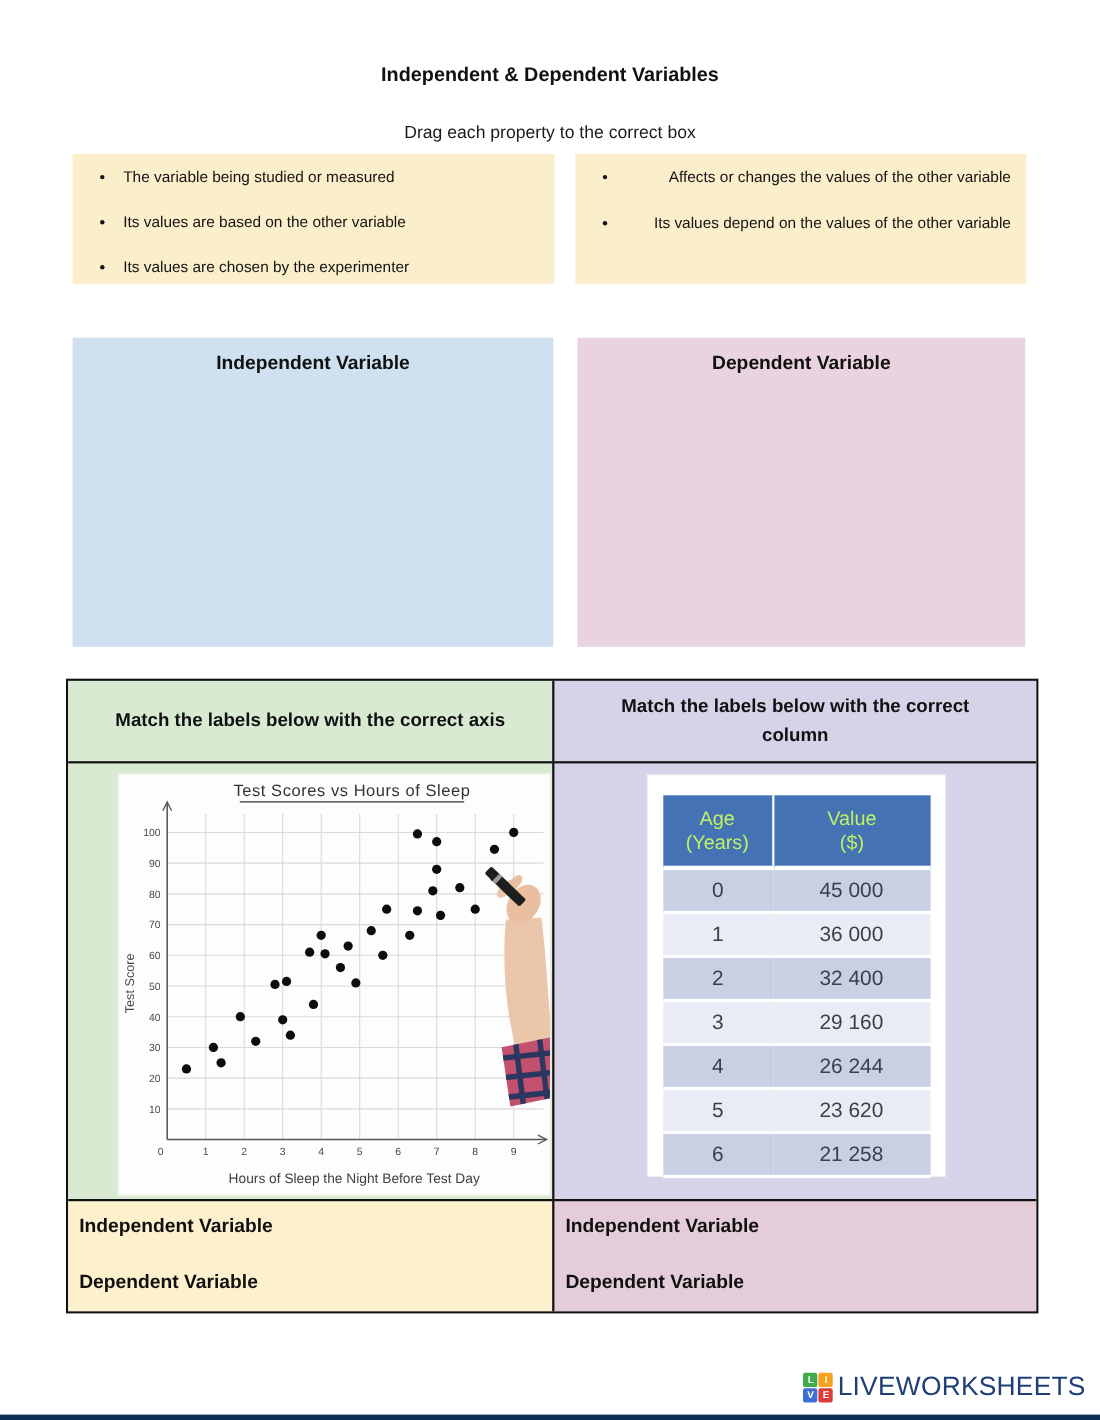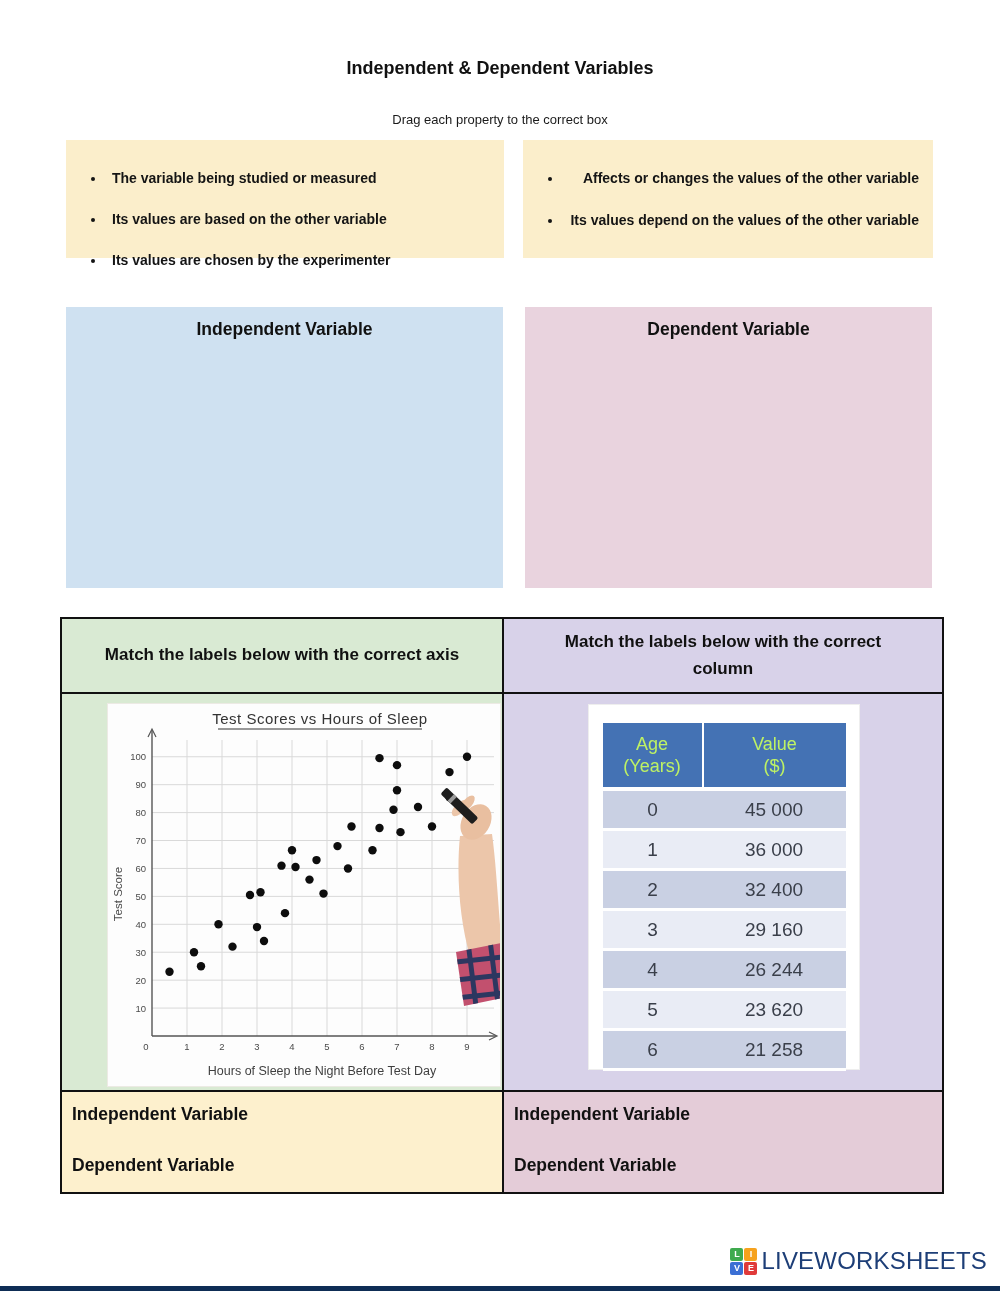--- a/index.html
+++ b/index.html
@@ -2,27 +2,27 @@
 <html><head>
 <meta charset="utf-8">
 <style>
   html,body{margin:0;padding:0;background:#ffffff;}
   .page{position:relative;width:1000px;height:1291px;background:#fff;
         font-family:"Liberation Sans",sans-serif;color:#111;overflow:hidden;}
 
   .page-title{position:absolute;top:58px;left:0;width:100%;text-align:center;
               font-size:18px;font-weight:bold;color:#111;}
   .page-subtitle{position:absolute;top:112px;left:0;width:100%;text-align:center;
-                 font-size:13px;color:#1a1a1a;}
+                 font-size:16px;color:#1a1a1a;}
 
   
   .prop-box{position:absolute;top:140px;height:118px;box-sizing:border-box;}
   .prop-box.left{left:66px;width:438px;}
   .prop-box.right{left:523px;width:410px;text-align:right;}
-  .prop-box ul{list-style:disc;margin:0;padding:28px 14px 0 40px;font-weight:bold;}
+  .prop-box ul{list-style:disc;margin:0;padding:10px 14px 0 40px;}
   .prop-box li{font-size:14px;line-height:20px;color:#141414;padding-left:6px;}
   .prop-box.left li{margin-bottom:21px;}
   .prop-box.right li{margin-bottom:22px;}
 
   
   .drop-box{position:absolute;top:307px;height:281px;box-sizing:border-box;
             text-align:center;padding-top:12px;}
   .drop-box.blue{left:66px;width:437px;}
   .drop-box.pink{left:525px;width:407px;}
   .drop-box .drop-title{font-size:17.5px;font-weight:bold;color:#111;}

